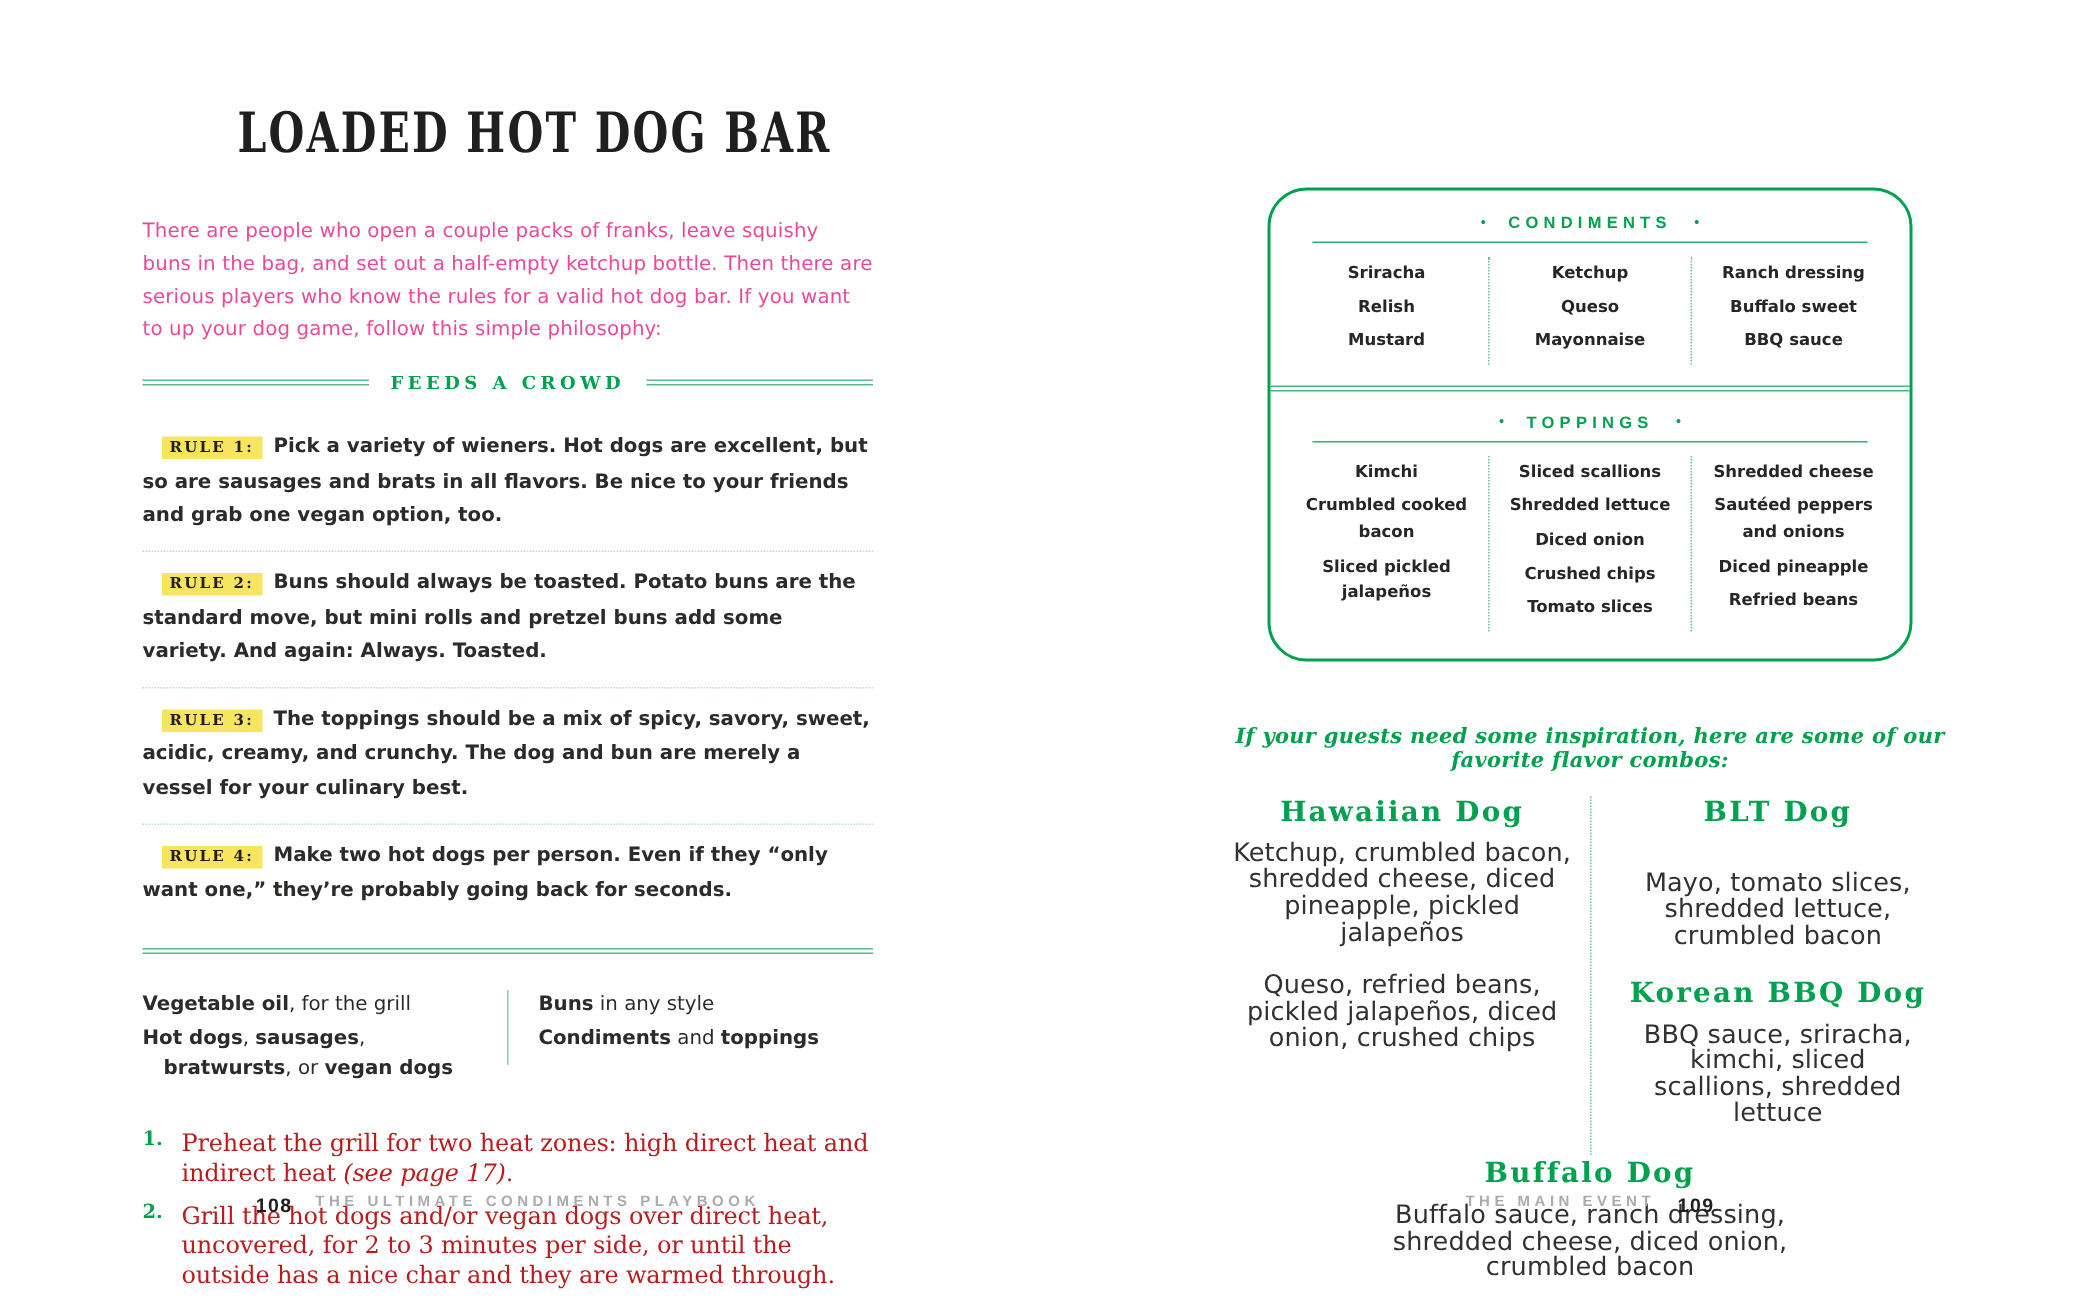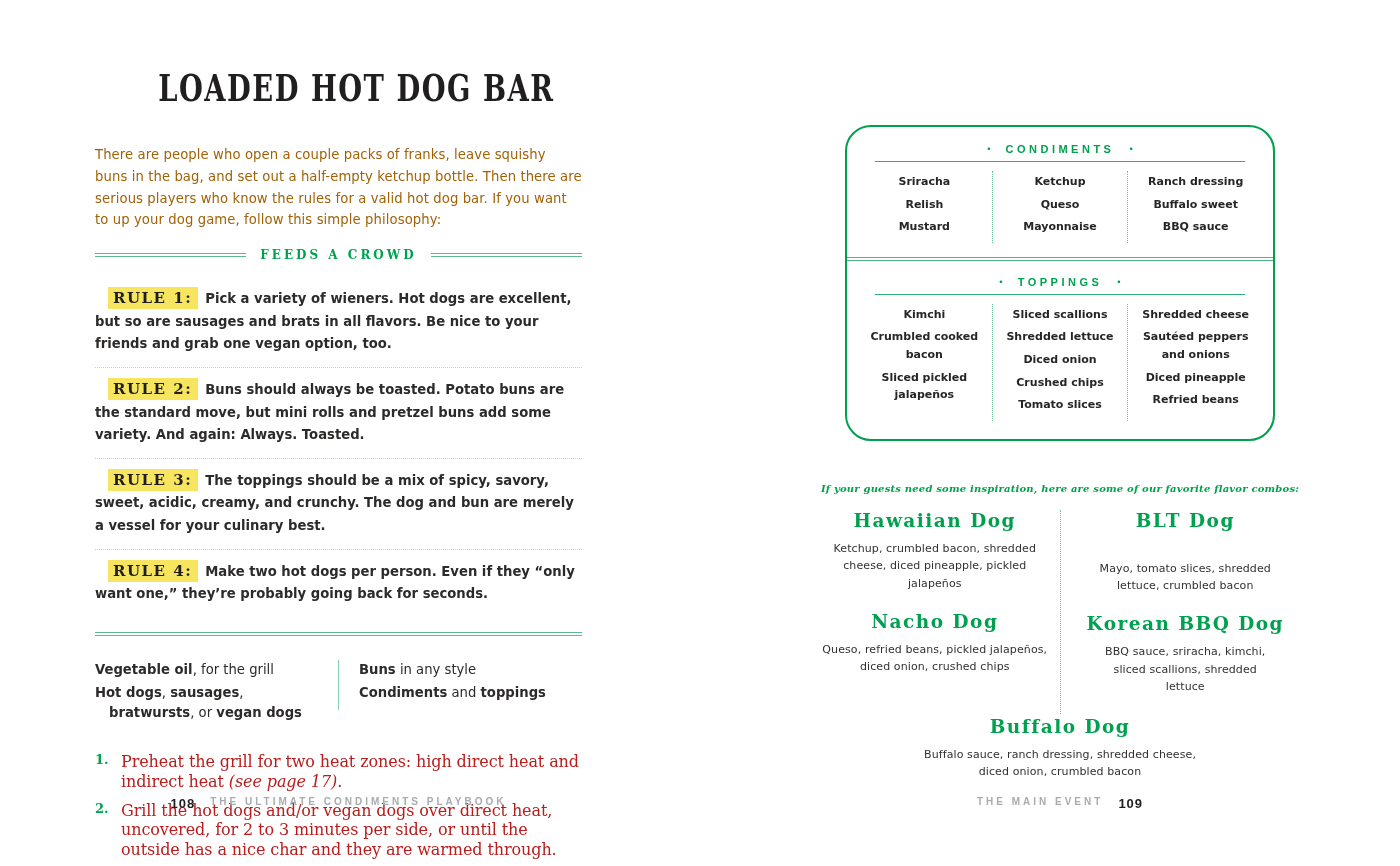--- a/index.html
+++ b/index.html
@@ -5,31 +5,31 @@
   * { margin:0; padding:0; box-sizing:border-box; }
   html,body { width:1400px; height:866px; background:#ffffff; overflow:hidden;
               font-family:"DejaVu Sans", sans-serif; }
   .page { position:absolute; }
 
   
   #left-page { left:95px; top:60px; width:487px; }
   .recipe-title { font-family:"DejaVu Serif", serif; font-weight:bold; font-size:37px;
                   letter-spacing:2px; color:#211e1f; text-align:center; white-space:nowrap;
                   transform:scaleX(0.74); transform-origin:center; margin-top:6px; }
-  .intro { margin-top:34px; font-size:13.2px; line-height:21.8px; color:#a16207;
+  .intro { margin-top:34px; font-size:13.2px; line-height:21.8px; color:#ec4899;
            letter-spacing:0.1px; }
   .banner { display:flex; align-items:center; margin-top:17px; }
   .banner .dbl { flex:1; height:4px; border-top:1px solid #5cb98c; border-bottom:1px solid #5cb98c; }
   .banner-label { font-family:"DejaVu Serif", serif; font-weight:bold; font-size:12px;
                   letter-spacing:3px; color:#00A14E; padding:0 14px; white-space:nowrap; }
   .rules { margin-top:15px; }
   .rule { padding:10px 0 11px 0; font-size:13.2px; font-weight:bold; color:#2d2b2a;
           line-height:22.6px; text-indent:13px; }
   .rule + .rule { border-top:1.5px dotted #b7dbd2; }
-  .rule-label { font-family:"DejaVu Serif", serif; font-weight:bold; font-size:15px;
+  .rule-label { font-family:"DejaVu Serif", serif; font-weight:bold; font-size:10px;
                 letter-spacing:1.5px; color:#211e1f; background:#F8E55F;
                 padding:2px 6px 2px 5px; margin-right:7px; }
   .dbl-rule { height:4px; border-top:1px solid #5cb98c; border-bottom:1px solid #5cb98c;
               margin-top:15px; }
   .ingredients { display:flex; margin-top:24px; }
   .ing-col { font-size:13.2px; color:#2d2b2a; line-height:19.5px; }
   .ing-col.c1 { width:243px; padding-right:14px; }
   .ing-col.c2 { flex:1; padding-left:20px; }
   .ing-divider { width:1px; background:#86cfae; height:50px; }
   .ing-line { padding-left:14px; text-indent:-14px; margin-bottom:4px; }
@@ -50,29 +50,29 @@
   .box-bullet { color:#00A14E; font-size:9px; }
   .box-underline { border-top:1.4px solid #2eb072; margin:6px 28px 0 28px; }
   .box-cols { display:flex; margin-top:9px; padding:0 10px; }
   .box-col { flex:1; text-align:center; padding:2px 6px; }
   .box-col + .box-col { border-left:1.5px dotted #66c493; }
   .box-col .li-item { font-size:11px; font-weight:bold; color:#272525; line-height:17.6px;
                       margin-bottom:5px; }
   .box-dbl { height:4px; border-top:1px solid #4db583; border-bottom:1px solid #4db583;
              margin:14px 0 15px 0; }
   .note { margin-top:42px; text-align:center; font-family:"DejaVu Serif", serif;
-          font-style:italic; font-weight:bold; font-size:10px; color:#00A14E;
+          font-style:italic; font-weight:bold; font-size:14px; color:#00A14E;
           letter-spacing:0.2px; }
   .combos-grid { display:flex; margin-top:16px; }
   .combo-col { flex:1; }
   .combo-col.right { border-left:1.5px dotted #66c493; }
   .combo { text-align:center; margin-bottom:18px; }
   .combo-name { font-family:"DejaVu Serif", serif; font-weight:bold; font-size:18.5px;
                 letter-spacing:1.5px; color:#00A14E; margin-bottom:9px; }
-  .combo-ing { font-size:11px; line-height:17.6px; color:#333130; margin:0 auto;
+  .combo-ing { font-size:17px; line-height:17.6px; color:#333130; margin:0 auto;
                letter-spacing:0.1px; }
   .combo.hawaiian .combo-ing { max-width:235px; }
   .combo.blt .combo-ing { max-width:215px;margin-top:29px; }
   .combo.nacho .combo-ing { max-width:250px; }
   .combo.korean .combo-ing { max-width:185px; }
   .combo.buffalo { margin-top:2px; margin-bottom:0; }
   .combo.buffalo .combo-ing { max-width:295px; }
 
   
   .footer { position:absolute; top:796px; display:flex; justify-content:center;
@@ -189,21 +189,20 @@
 
   <p class="note">If your guests need some inspiration, here are some of our favorite flavor combos:</p>
 
   <div class="combos-grid">
     <div class="combo-col">
       <div class="combo hawaiian">
         <div class="combo-name">Hawaiian Dog</div>
         <div class="combo-ing">Ketchup, crumbled bacon, shredded cheese, diced pineapple, pickled jalapeños</div>
       </div>
       <div class="combo nacho">
-        <div class="combo-name">Nacho Dog</div>
         <div class="combo-ing">Queso, refried beans, pickled jalapeños, diced onion, crushed chips</div>
       </div>
     </div>
     <div class="combo-col right">
       <div class="combo blt">
         <div class="combo-name">BLT Dog</div>
         <div class="combo-ing">Mayo, tomato slices, shredded lettuce, crumbled bacon</div>
       </div>
       <div class="combo korean">
         <div class="combo-name">Korean BBQ Dog</div>

